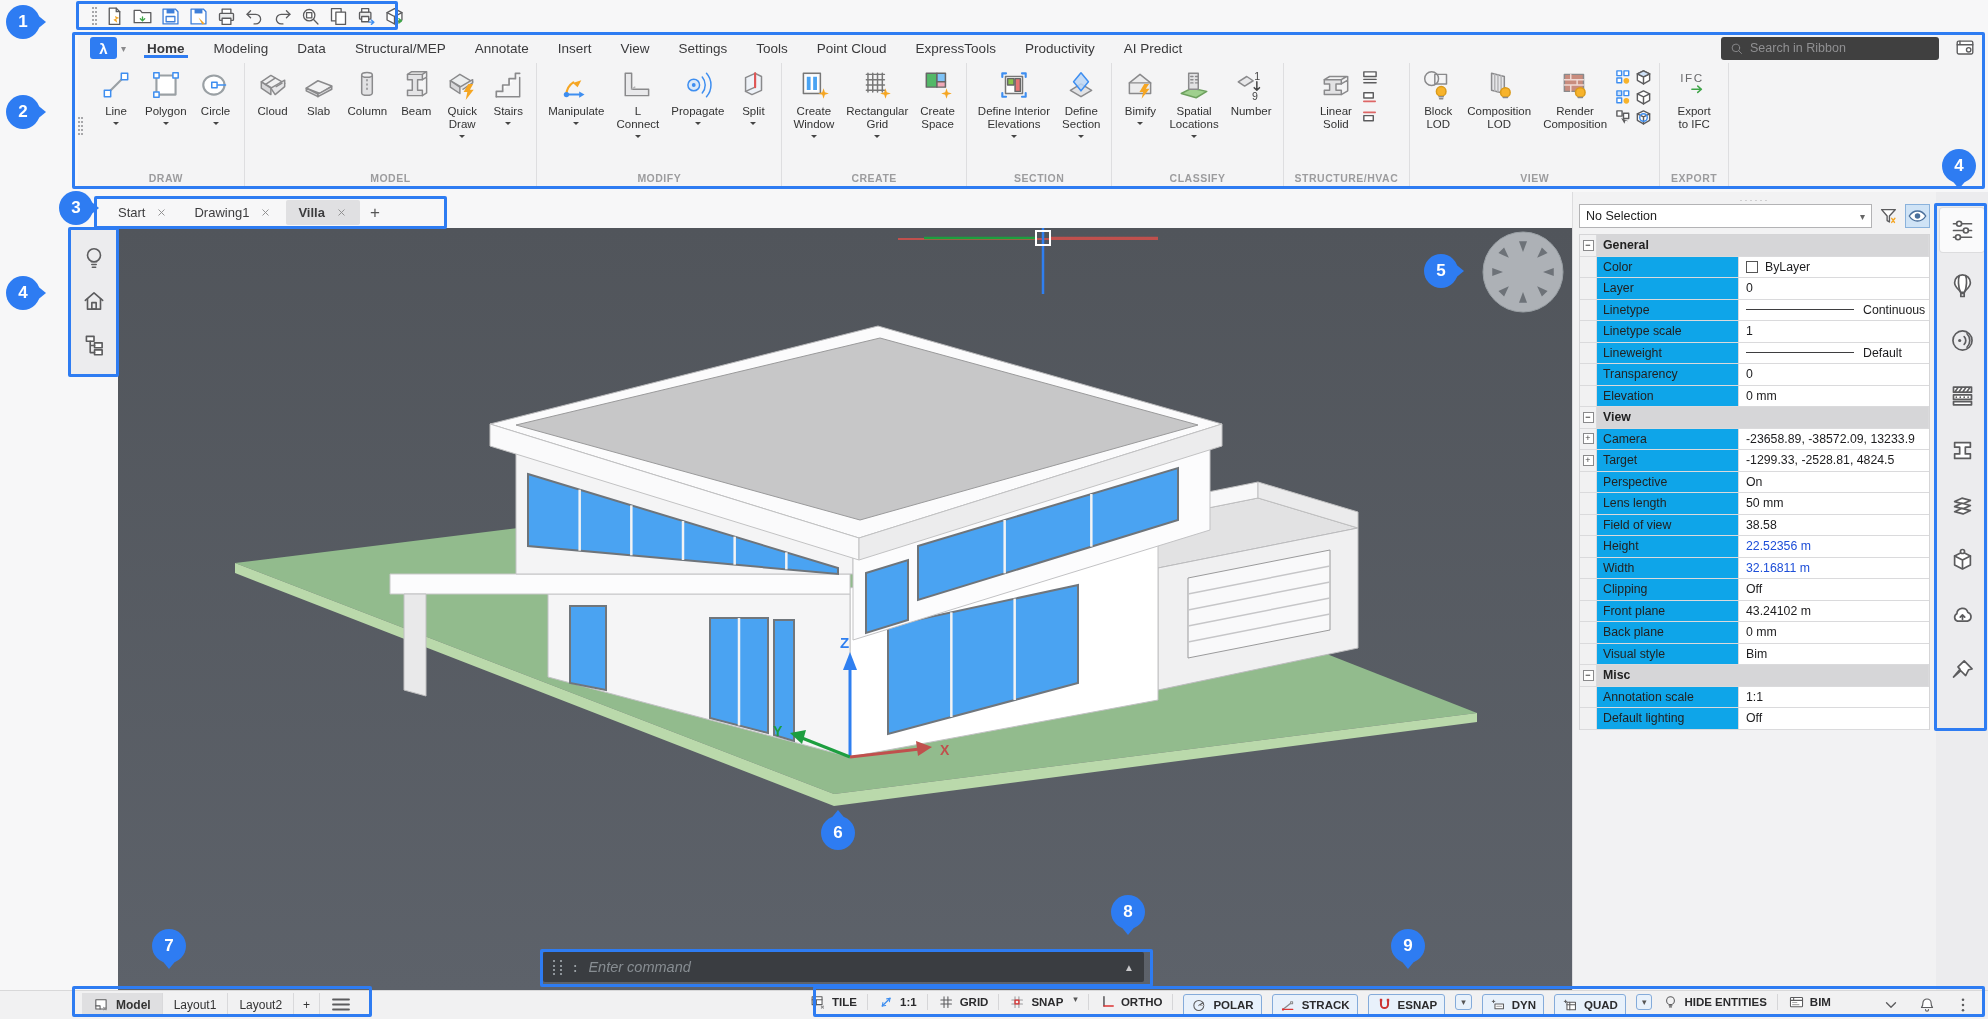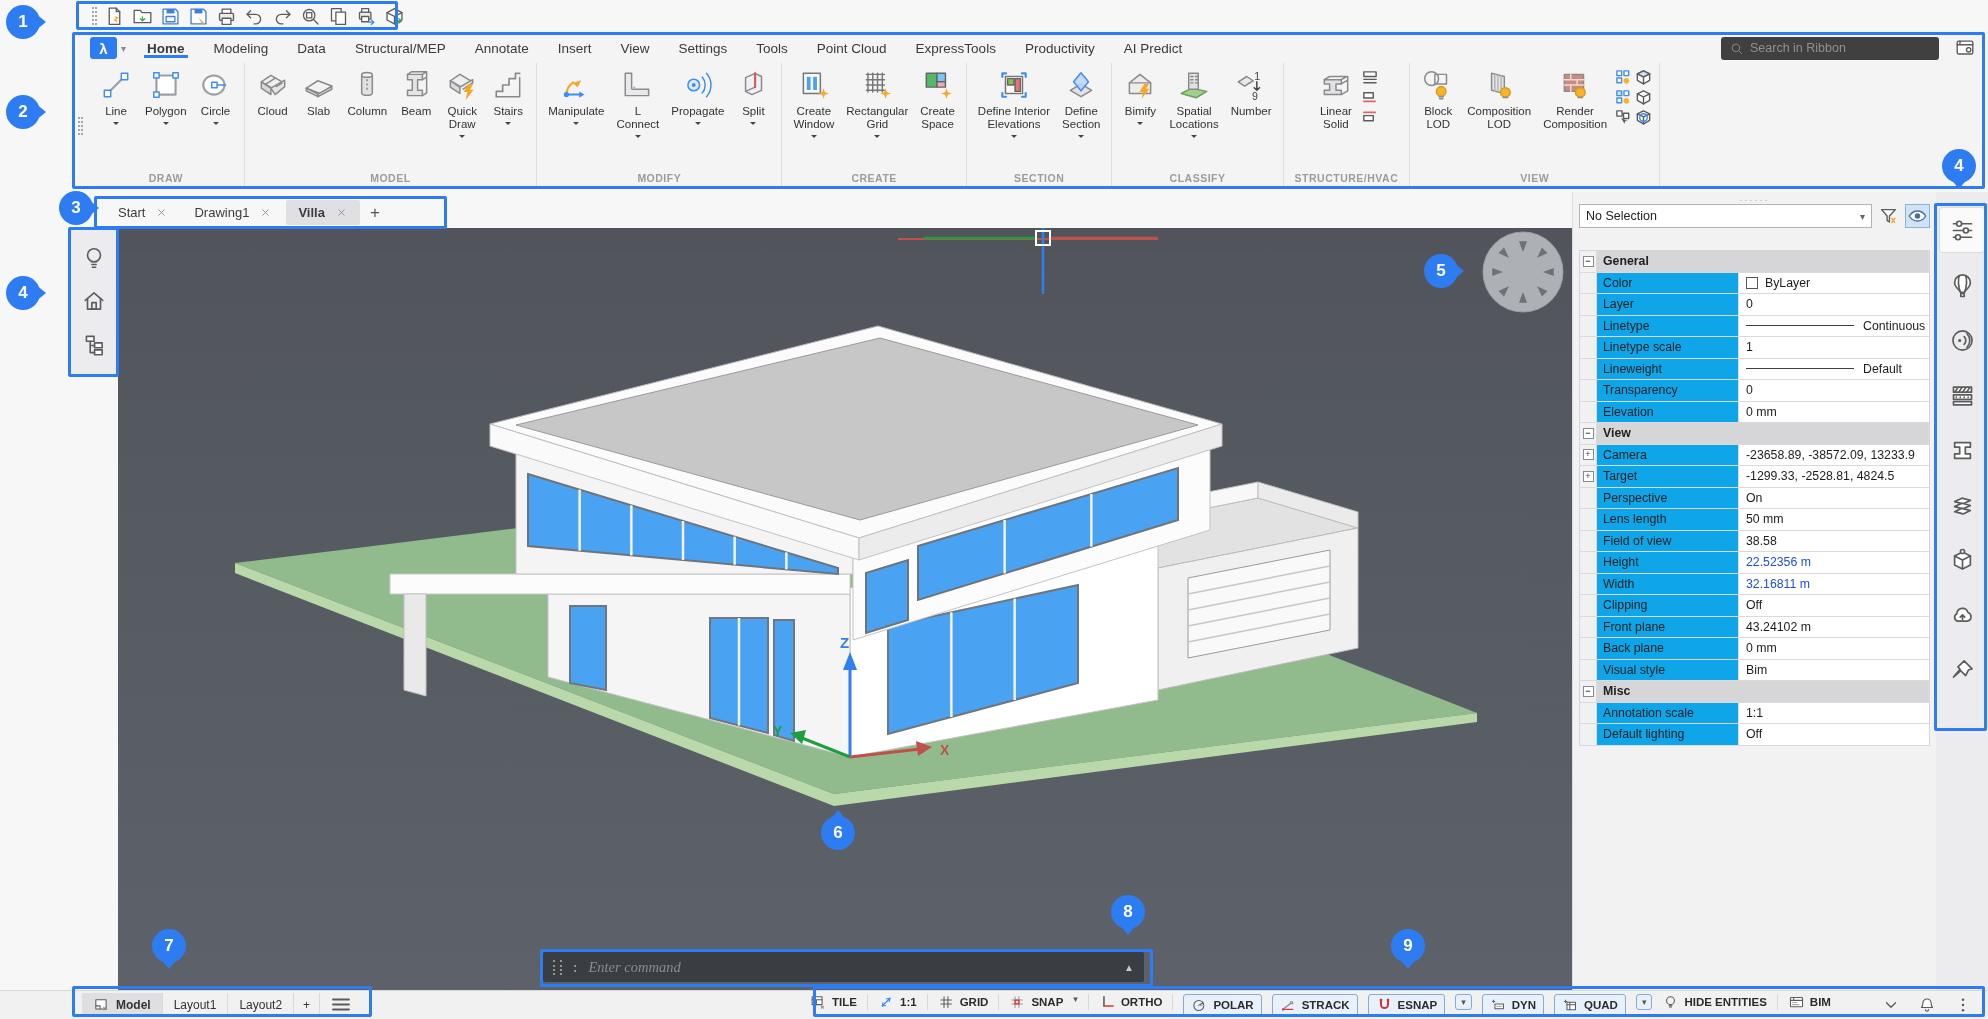--- a/index.html
+++ b/index.html
@@ -51,27 +51,27 @@
            align-items:center;justify-content:space-around;padding:8px 0}
   .sbic{width:26px;height:26px;cursor:pointer}
 
   
   .viewport{left:118px;top:228px;width:1454px;height:762px;background:linear-gradient(#51555b,#5d626a);cursor:crosshair}
   .viewport svg.scene{position:absolute;left:0;top:0}
   .cmdbar{position:absolute;left:425px;top:724px;width:601px;height:30px;background:#3a3d41;border-radius:2px;
           display:flex;align-items:center;gap:9px;padding:0 10px;cursor:text}
   .clgrip{width:9px;height:15px;border-left:2px dotted #8f959a;border-right:2px dotted #8f959a}
   .cprompt{color:#9aa0a5;font-family:"DejaVu Sans Mono",monospace;font-size:14px}
-  .cph{color:#878d92;font-family:Liberation Serif, serif;font-style:italic;font-size:14.5px}
+  .cph{color:#878d92;font-family:Liberation Sans, sans-serif;font-style:italic;font-size:14.5px}
   .cexpand{margin-left:auto;color:#c9c9cb;font-size:10px;cursor:pointer}
 
   
   .props{left:1572px;top:192px;width:364px;height:798px;background:#f2f2f3;border-left:1px solid #dcdcde;padding:4px 6px 0}
   .pgrip{height:7px;display:flex;justify-content:center;align-items:center;color:#a9a9ab;font-size:9px;letter-spacing:2px}
-  .phead{display:flex;align-items:center;gap:4px;height:26px;margin-bottom:21px}
+  .phead{display:flex;align-items:center;gap:4px;height:26px;margin-bottom:5px}
   .psel{flex:1;height:24px;background:#fff;border:1px solid #b3b3b5;display:flex;align-items:center;
         padding:0 6px;font-size:12.5px;color:#222;cursor:pointer}
   .psel .chev{margin-left:auto;font-size:10px;color:#666}
   .pbtn{width:25px;height:24px;display:flex;align-items:center;justify-content:center;cursor:pointer;border:1px solid transparent}
   .pbtn.on{background:#cfe3f6;border-color:#8ab2dc}
   .ptable{border:1px solid #d5d5d7;border-bottom:none;font-size:12.3px}
   .prow{display:flex;height:21.5px;border-bottom:1px solid #dadadc;background:#fff}
   .prow .gut{flex:0 0 17px;background:#f1f1f2;border-right:1px solid #dadadc;display:flex;align-items:center;justify-content:center}
   .expbox{width:11px;height:11px;border:1px solid #8a8a8c;background:#fff;font-size:9px;line-height:9px;
           display:flex;align-items:center;justify-content:center;color:#444;cursor:pointer}
@@ -547,20 +547,33 @@
             </svg></span>
           <span class="sic16"><svg viewBox="0 0 18 18" width="100%" height="100%" fill="none" stroke="#5c5c5e" stroke-width="1.5" stroke-linecap="round" stroke-linejoin="round">
               <path d="M9 2l6.5 3.2v6.8L9 15.8 2.5 12V5.2z" fill="#fff"></path>
               <path d="M2.5 5.2L9 8.4l6.5-3.2M9 8.4v7.4"></path>
               <circle cx="9" cy="9" r="4" stroke="#3e8ef0"></circle>
             </svg></span>
         </div>
       </div>
       <div class="rglbl">VIEW</div>
     </div>
+    <div class="rgroup">
+      <div class="rbtns">
+        <div class="rbtn">
+          <span class="ric"><svg viewBox="0 0 32 32" width="100%" height="100%" fill="none" stroke="#8a8a8c" stroke-width="1.4" stroke-linecap="round" stroke-linejoin="round">
+              <text x="3" y="13" font-size="11" font-family="Liberation Sans,sans-serif" fill="#6a6a6c" stroke="none" letter-spacing="1.5">IFC</text>
+              <path d="M14 20h9m-3.5-3l3.5 3-3.5 3" stroke="#3fa548"></path>
+            </svg></span>
+          <div class="rlbl">Export</div>
+          <div class="rlbl">to IFC</div>
+        </div>
+      </div>
+      <div class="rglbl">EXPORT</div>
+    </div>
   </div>
 
 <div class="abs doctabs" id="doctabs">
     <div class="dtab">
       <span>Start</span>
       <span class="dclose"><svg viewBox="0 0 24 24" width="100%" height="100%" fill="none" stroke="#5c5c5e" stroke-width="1.5" stroke-linecap="round" stroke-linejoin="round">
           <path d="M7 7l10 10M17 7L7 17" stroke="#8a8a8c" stroke-width="1.7"></path>
         </svg></span>
     </div>
     <div class="dtab">

